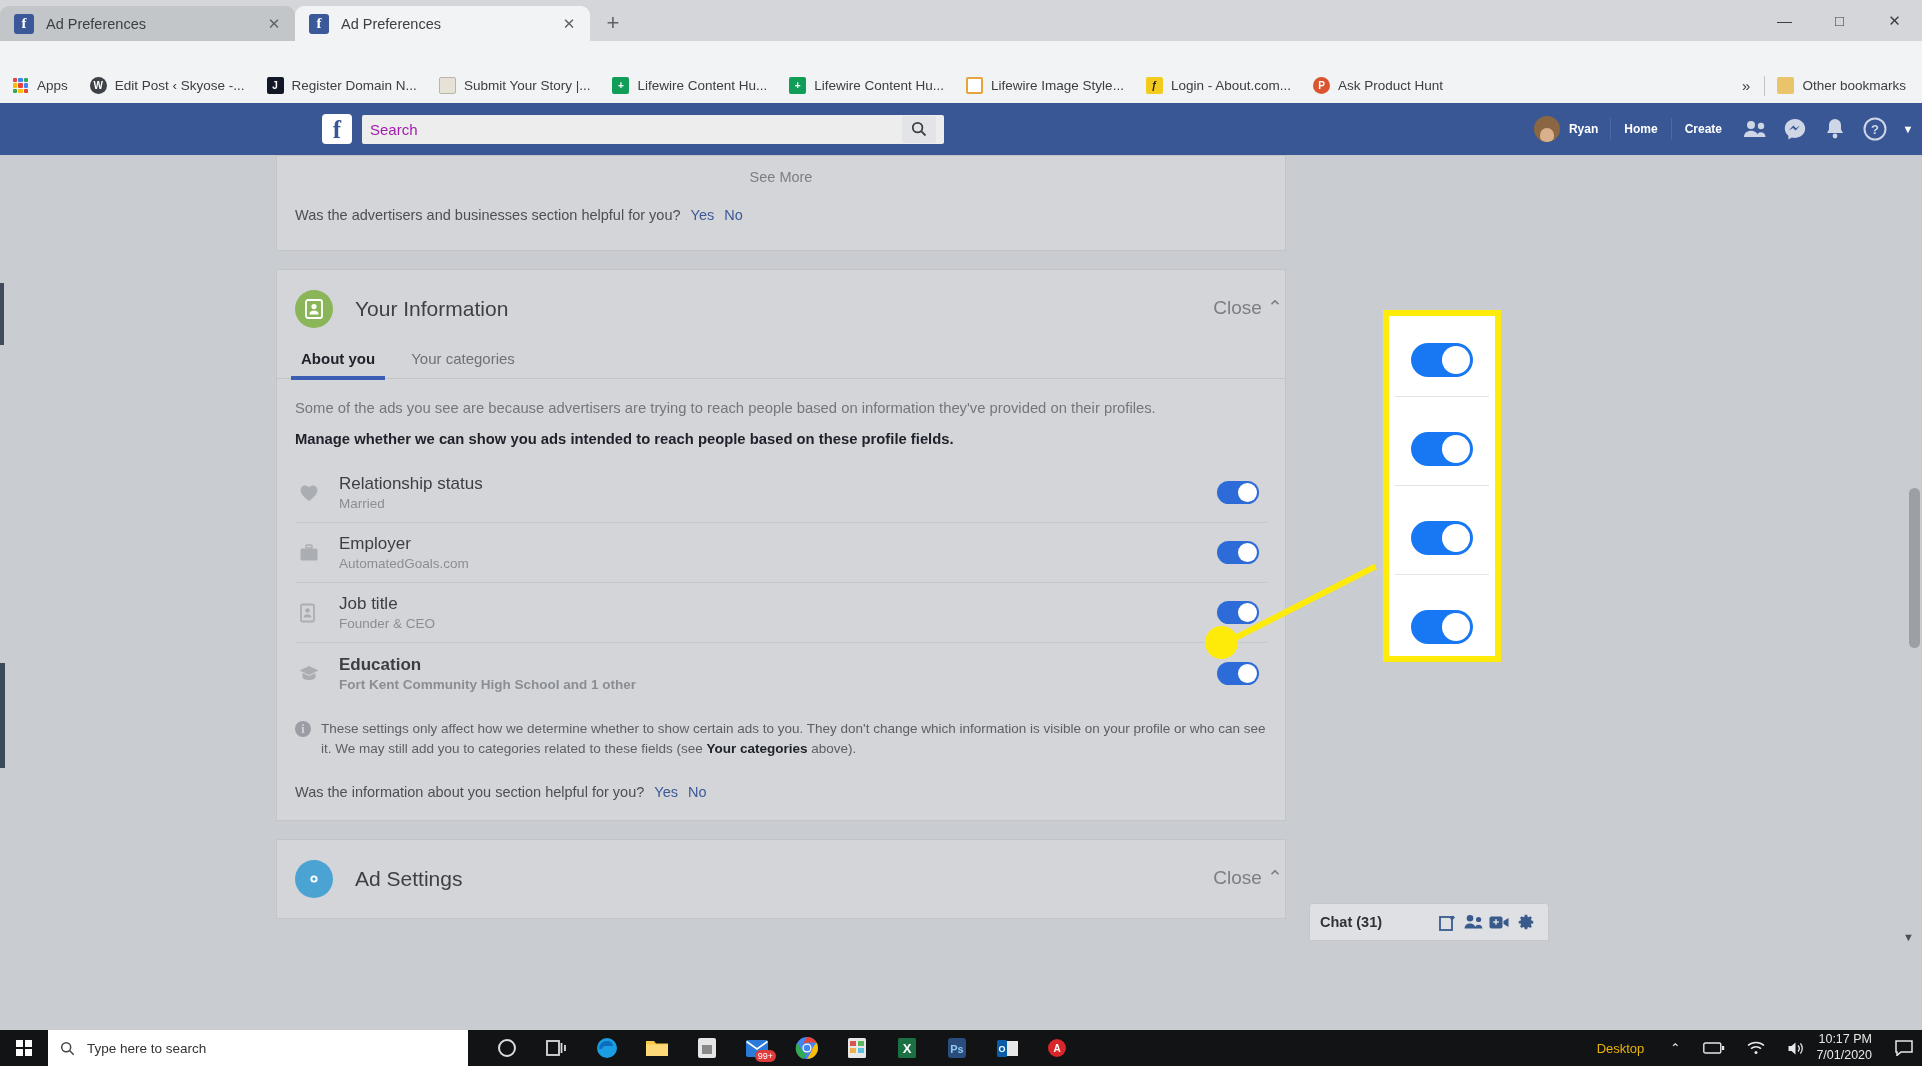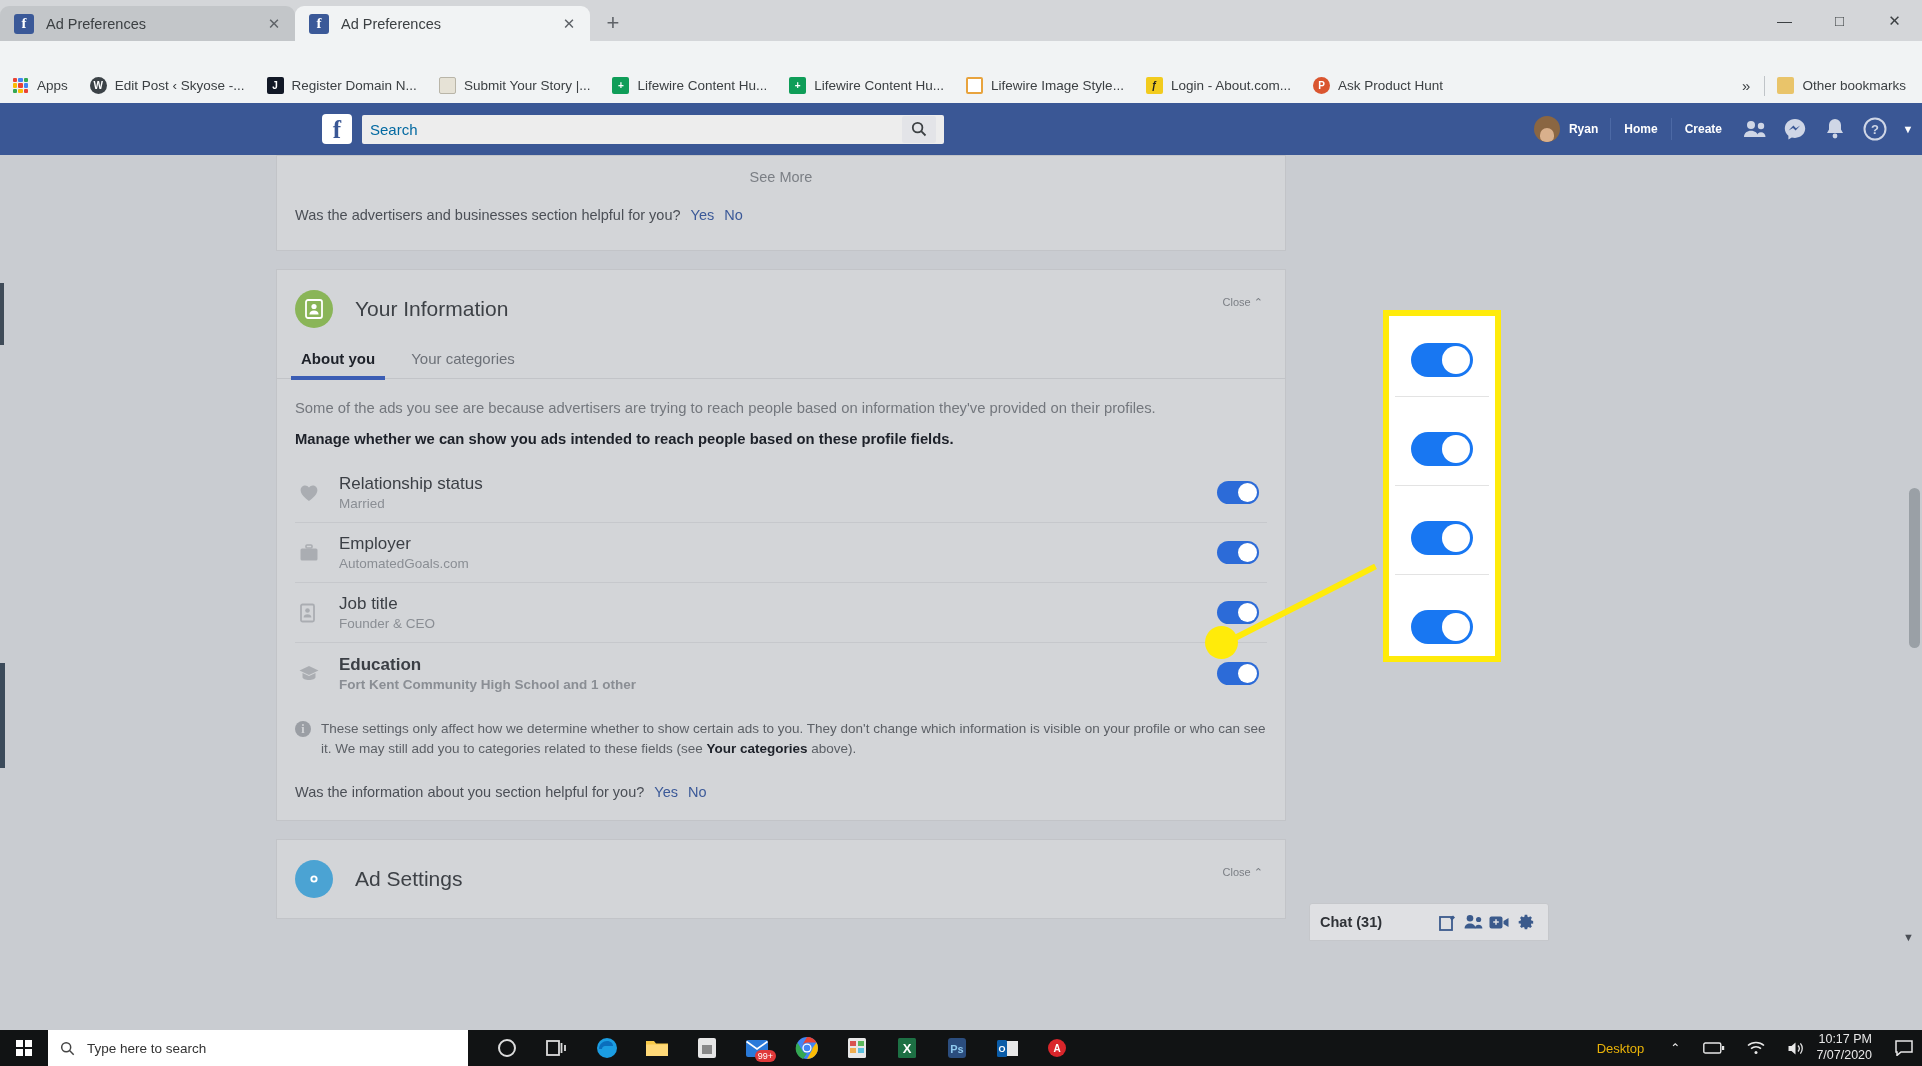--- a/index.html
+++ b/index.html
@@ -58,21 +58,21 @@
   .bm-right { position:absolute; right:8px; display:flex; align-items:center; }
   .chev2 { color:#3c4043; font-size:15px; margin-right:14px; }
   .bm-divider { width:1px; height:20px; background:#c0c4c8; margin-right:12px; }
 
   
   .fbpage { position:absolute; left:0; top:103px; width:1922px; height:927px; background:#c9ccd1; overflow:hidden; }
   .fbheader { position:absolute; left:0; top:0; width:1922px; height:52px; background:#3a5795; }
   .fb-inner { position:absolute; left:322px; top:0; width:1280px; height:52px; display:flex; align-items:center; }
   .fb-logo { width:30px; height:30px; background:#fff; border-radius:4px; color:#3a5795; font-family:"Liberation Serif", serif; font-weight:bold; font-size:25px; display:flex; align-items:center; justify-content:center; line-height:1; flex:0 0 auto; }
   .fb-search { margin-left:10px; width:582px; height:29px; background:#ededed; border-radius:2px; display:flex; align-items:center; padding:0 8px; }
-  .fb-search-text { font-size:15px; color:#0369a1; flex:1 1 auto; }
+  .fb-search-text { font-size:15px; color:#a21caf; flex:1 1 auto; }
   .fb-search-btn { width:34px; height:27px; background:#e3e4e8; display:flex; align-items:center; justify-content:center; border-radius:2px; }
   .fb-right { position:absolute; right:1px; top:0; height:52px; display:flex; align-items:center; }
   .fb-profile { display:flex; align-items:center; padding:0 12px; height:36px; }
   .fb-avatar { width:26px; height:26px; border-radius:50%; background:#8a6642; margin-right:9px; overflow:hidden; position:relative; }
   .fb-avatar::after { content:''; position:absolute; left:6px; top:12px; width:14px; height:14px; border-radius:50% 50% 40% 40%; background:#d9b08c; }
   .fb-navlink { color:#fff; font-size:12px; font-weight:bold; padding:0 13px; white-space:nowrap; }
   .fb-sep { width:1px; height:22px; background:#4c69a5; }
   .fb-iconbtn { width:40px; height:36px; display:flex; align-items:center; justify-content:center; }
   .fb-caret { width:26px; height:36px; display:flex; align-items:center; justify-content:center; color:#fff; font-size:11px; }
 
@@ -81,21 +81,21 @@
   .card { background:#d3d5d8; border:1px solid #c2c4c8; }
   .card-top { background:#d3d5d8; padding:0; position:relative; height:94px; }
   .seemore { text-align:center; font-size:14.5px; color:#7b7f85; padding-top:13px; }
   .helpful-row { font-size:14.5px; color:#4b4f56; padding:22px 0 0 18px; }
   .helpful-row .yn { color:#3b5998; margin-left:6px; }
 
   .card2 { margin-top:18px; background:#d3d5d8; border:1px solid #c2c4c8; position:relative; }
   .sec-head { display:flex; align-items:center; padding:20px 18px 8px 18px; position:relative; }
   .sec-badge { width:38px; height:38px; border-radius:50%; display:flex; align-items:center; justify-content:center; flex:0 0 auto; }
   .sec-title { font-size:21px; color:#3d4146; margin-left:22px; }
-  .sec-close { position:absolute; right:22px; top:26px; font-size:11px; color:#7b7f85; }
+  .sec-close { position:absolute; right:2px; top:26px; font-size:19px; color:#7b7f85; }
 
   .tabs { display:flex; padding:0 18px; margin-top:14px; border-bottom:1px solid #c2c4c8; position:relative; }
   .tabitem { font-size:15px; padding:0 6px 11px 6px; margin-right:24px; position:relative; }
   .tabitem.active { color:#1d2129; font-weight:bold; }
   .tabitem.active::after { content:''; position:absolute; left:-4px; right:-4px; bottom:-2px; height:4px; background:#3b5db4; }
   .tabitem.idle { color:#6d7178; }
 
   .body-pad { padding:20px 18px 0 18px; }
   .para { font-size:14.8px; color:#73777d; line-height:1.3; }
   .para-bold { font-size:14.8px; color:#1d2129; font-weight:bold; margin-top:13px; }
@@ -626,21 +626,21 @@
         </svg>
     </span>
     <span class="tb-sysico">
       <svg width="18" height="15" viewBox="0 0 18 15">
           <path d="M1.5 5h3l4-3.5v12L4.5 10h-3z" fill="#e8e8e8"></path>
           <path d="M11 4.5a4.5 4.5 0 0 1 0 6M13.4 2.4a8 8 0 0 1 0 10.2" fill="none" stroke="#e8e8e8" stroke-width="1.3"></path>
         </svg>
     </span>
     <span class="tb-clock">
       <span style="display:block">10:17 PM</span>
-      <span style="display:block">7/07/2020</span>
+      <span style="display:block">7/01/2020</span>
     </span>
     <span class="tb-notif">
       <svg width="18" height="16" viewBox="0 0 18 16">
           <path d="M1 1h16v11H6l-4 3.4V12H1z" fill="none" stroke="#e8e8e8" stroke-width="1.5"></path>
         </svg>
     </span>
   </div>
 </div>
 
 </body></html>

